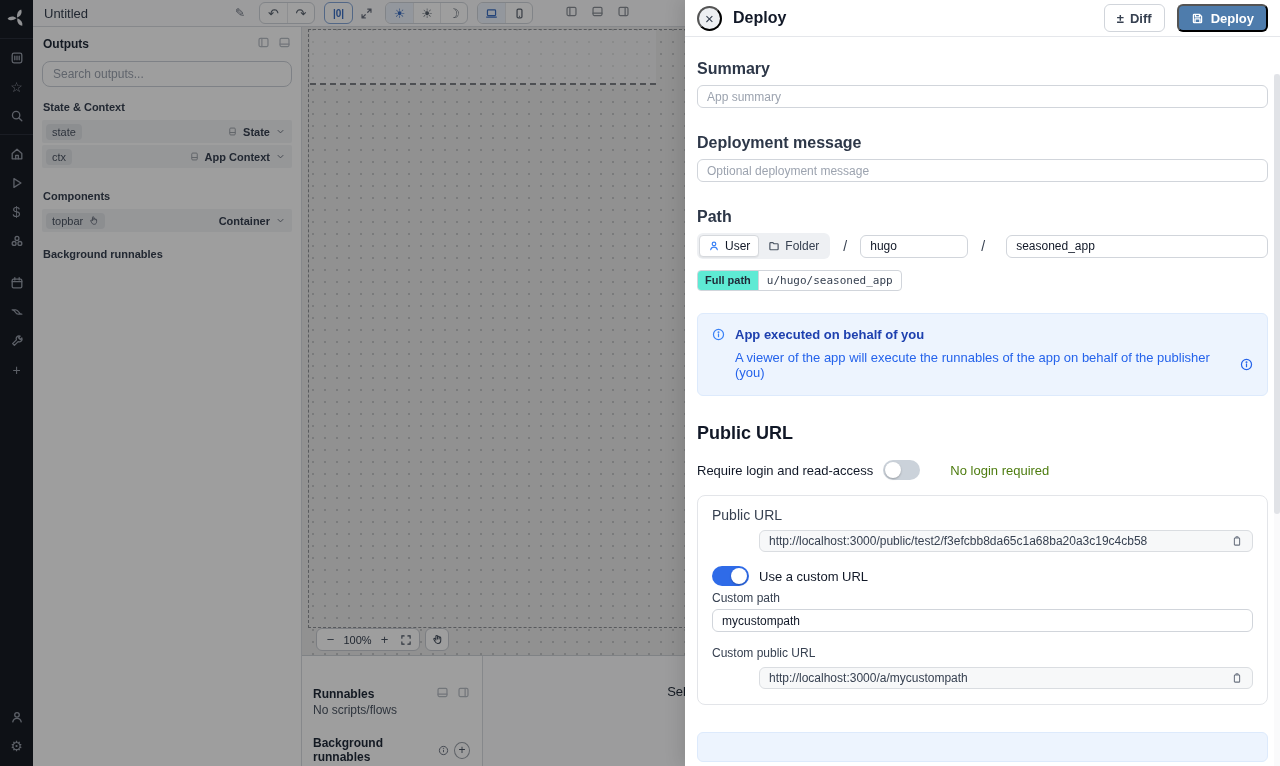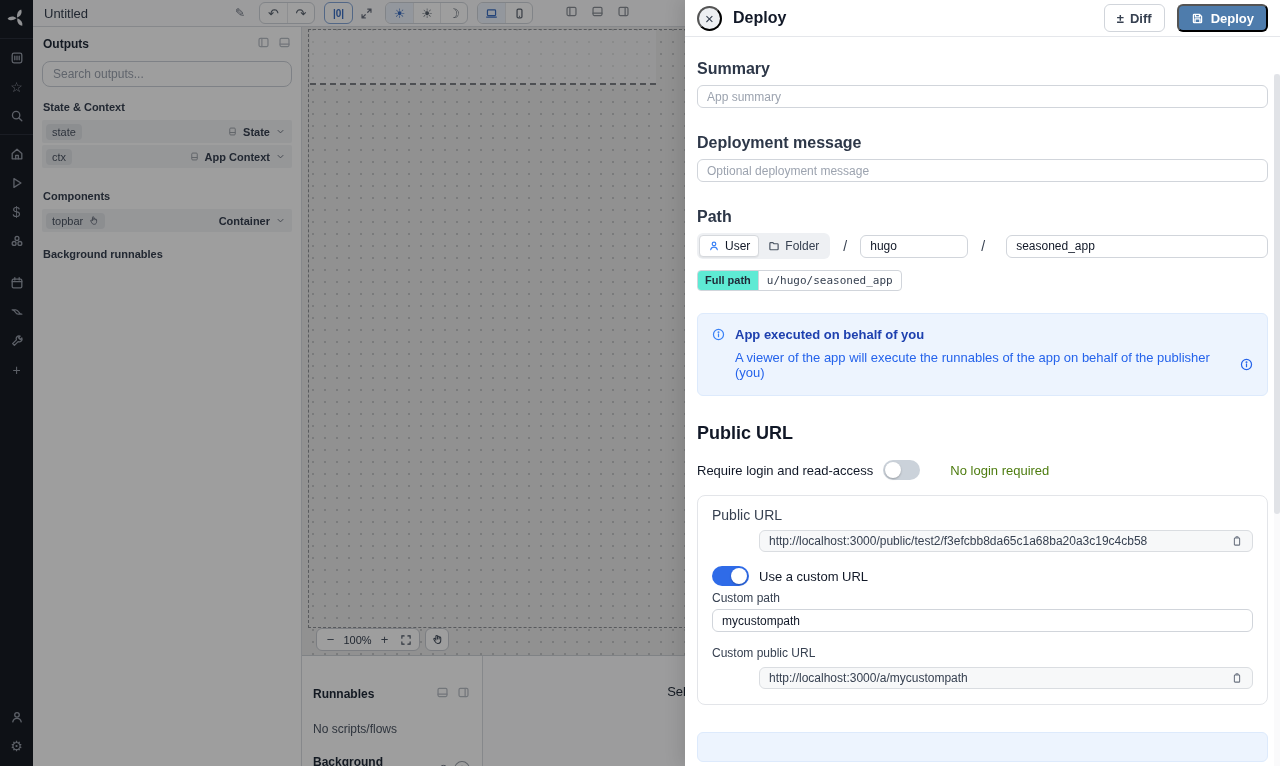--- a/index.html
+++ b/index.html
@@ -61,21 +61,21 @@
   .zb .zoomtxt { width:33px; text-align:center; font-size:11px; color:#374151; }
   .zb svg { width:12px; height:12px; stroke:#4b5563; fill:none; stroke-width:1.5; stroke-linecap:round; }
   .zb2 { width:24px; height:23px; background:#fff; border:1px solid #c8ccd2; border-radius:6px; display:flex; align-items:center; justify-content:center; }
   .zb2 svg { width:13px; height:13px; stroke:#4b5563; fill:none; stroke-width:1.3; stroke-linecap:round; stroke-linejoin:round; }
 
   
   .bottompanel { height:111px; flex:none; border-top:1px solid #ced2d7; display:flex; background:#fff; }
   .runnables { width:181px; flex:none; border-right:1px solid #d8dbe0; padding:9px 12px 0 11px; }
   .r-head { display:flex; align-items:center; justify-content:space-between;margin-top:20px; }
   .r-head .t, .bg-head .t { font-size:12px; font-weight:700; color:#1f2937; }
-  .muted { font-size:12px; color:#4b5563; margin-top:19px; }
+  .muted { font-size:12px; color:#4b5563; margin-top:0; }
   .bg-head { display:flex; align-items:center; gap:5px; margin-top:19px; }
   .bg-head .info { color:#6b7280; display:flex; }
   .bg-head .info svg { width:11px; height:11px; stroke:#6b7280; fill:none; stroke-width:1.4; }
   .plusbtn { margin-left:auto; width:17px; height:17px; border:1px solid #9aa0a8; border-radius:50%; background:transparent; color:#4b5563; font-size:12px; line-height:1; display:flex; align-items:center; justify-content:center; }
   .detail { flex:1; position:relative; background:#fcfcfd; overflow:hidden; }
   .sel-hint { position:absolute; top:28px; right:-1px; font-size:13px; color:#1f2937; white-space:nowrap; }
 
   
   .drawer { position:absolute; top:0; right:0; width:595px; height:766px; background:#fff; z-index:60; box-shadow:-5px 0 16px rgba(0,0,0,.10); display:flex; flex-direction:column; }
   .d-head { height:37px; flex:none; display:flex; align-items:center; padding:0 12px; border-bottom:1px solid #e5e7eb; }

